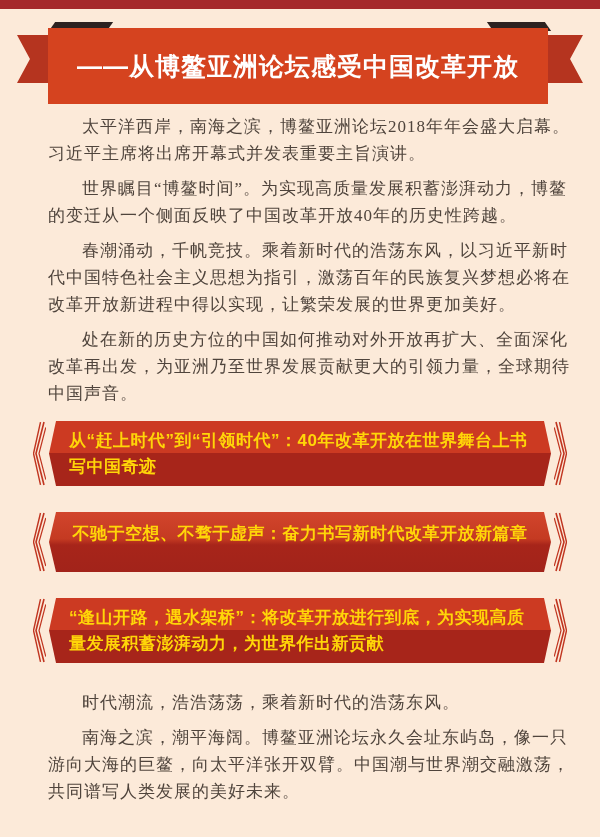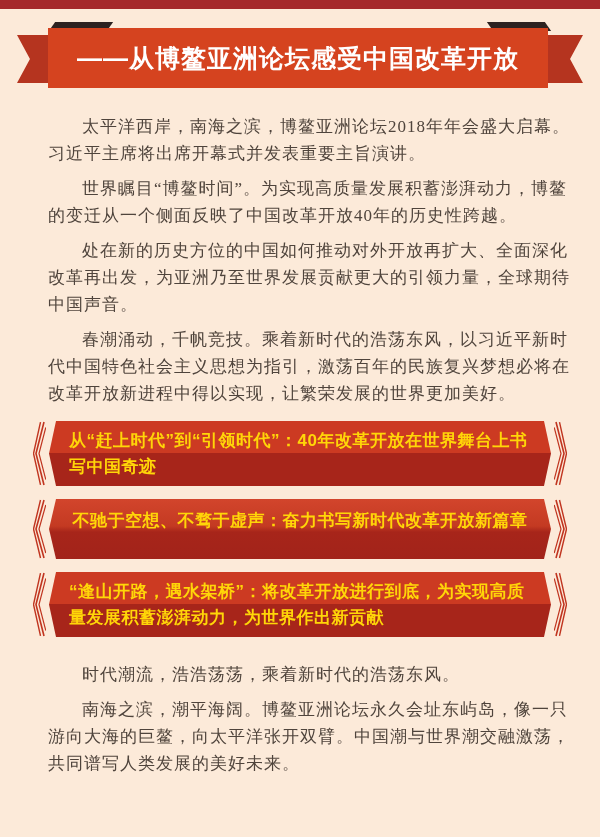--- a/index.html
+++ b/index.html
@@ -29,21 +29,21 @@
   .ribbon .fold.left{left:52px;transform:skewX(-35deg);}
   .ribbon .fold.right{right:52px;transform:skewX(35deg);}
   .ribbon .tail{
     position:absolute;top:16px;width:36px;height:48px;
     background:#b5341f;z-index:0;
   }
   .ribbon .tail.left{left:17px;clip-path:polygon(100% 0,0 0,36% 50%,0 100%,100% 100%);}
   .ribbon .tail.right{right:17px;clip-path:polygon(0 0,100% 0,64% 50%,0 100%,0 100%,100% 100%);
     clip-path:polygon(0 0,100% 0,64% 50%,100% 100%,0 100%);}
   .ribbon .band{
-    position:absolute;left:48px;right:52px;top:9px;height:60px;
+    position:absolute;left:48px;right:52px;top:9px;height:76px;
     background:#d5431f;z-index:2;
     display:flex;align-items:center;justify-content:center;
   }
   .ribbon .band span{
     color:#ffffff;font-weight:bold;font-size:25px;letter-spacing:1px;
     font-family:"Liberation Sans","DejaVu Sans",sans-serif;
   }
   
   .article{margin:16px 30px 0 48px;}
   .article p{
@@ -51,21 +51,21 @@
     text-indent:2em;
     font-size:17px;
     line-height:27px;
     letter-spacing:1px;
     color:#4f443c;
   }
   
   .hl-wrap{margin:14px 33px 0 33px;}
   .hl{
     display:flex;align-items:stretch;
-    margin-bottom:13px;
+    margin-bottom:26px;
   }
   .hl .stripes{flex:0 0 13px;display:block;}
   .hl .stripes svg{width:13px;height:100%;display:block;}
   .hl .body{
     flex:1;
     margin:0 3px;
     background:linear-gradient(180deg,#cc3a22 0%,#cc3a22 49%,#a7251a 49%,#a7251a 100%);
     clip-path:polygon(7px 0,calc(100% - 7px) 0,100% 50%,calc(100% - 7px) 100%,7px 100%,0 50%);
     color:#ffd608;
     font-weight:bold;
@@ -95,22 +95,22 @@
     <div class="fold left"></div>
     <div class="fold right"></div>
     <div class="band">
       <span>——从博鳌亚洲论坛感受中国改革开放</span>
     </div>
   </div>
 
   <div class="article">
     <p>太平洋西岸，南海之滨，博鳌亚洲论坛2018年年会盛大启幕。习近平主席将出席开幕式并发表重要主旨演讲。</p>
     <p>世界瞩目“博鳌时间”。为实现高质量发展积蓄澎湃动力，博鳌的变迁从一个侧面反映了中国改革开放40年的历史性跨越。</p>
+    <p>春潮涌动，千帆竞技。乘着新时代的浩荡东风，以习近平新时代中国特色社会主义思想为指引，激荡百年的民族复兴梦想必将在改革开放新进程中得以实现，让繁荣发展的世界更加美好。</p>
     <p>处在新的历史方位的中国如何推动对外开放再扩大、全面深化改革再出发，为亚洲乃至世界发展贡献更大的引领力量，全球期待中国声音。</p>
-    <p>春潮涌动，千帆竞技。乘着新时代的浩荡东风，以习近平新时代中国特色社会主义思想为指引，激荡百年的民族复兴梦想必将在改革开放新进程中得以实现，让繁荣发展的世界更加美好。</p>
   </div>
 
   <div class="hl-wrap">
 
     <div class="hl">
       <span class="stripes">
         <svg viewBox="0 0 13 60" preserveAspectRatio="none">
           <polyline points="11,1 3,30 11,59" fill="none" stroke="#c0341f" stroke-width="1.6"></polyline>
           <polyline points="7.5,1 0.5,30 7.5,59" fill="none" stroke="#c0341f" stroke-width="1.4"></polyline>
           <polyline points="12.8,6 6,30 12.8,54" fill="none" stroke="#c0341f" stroke-width="1.2"></polyline>

